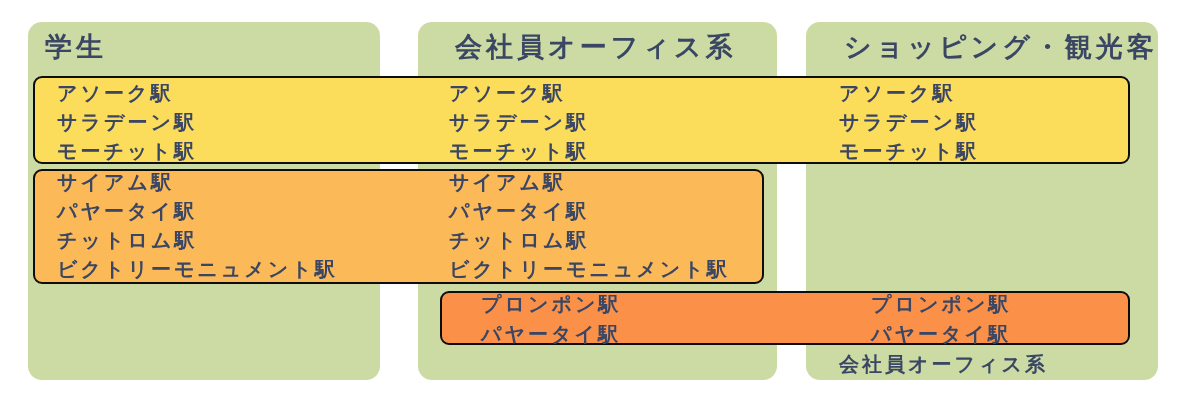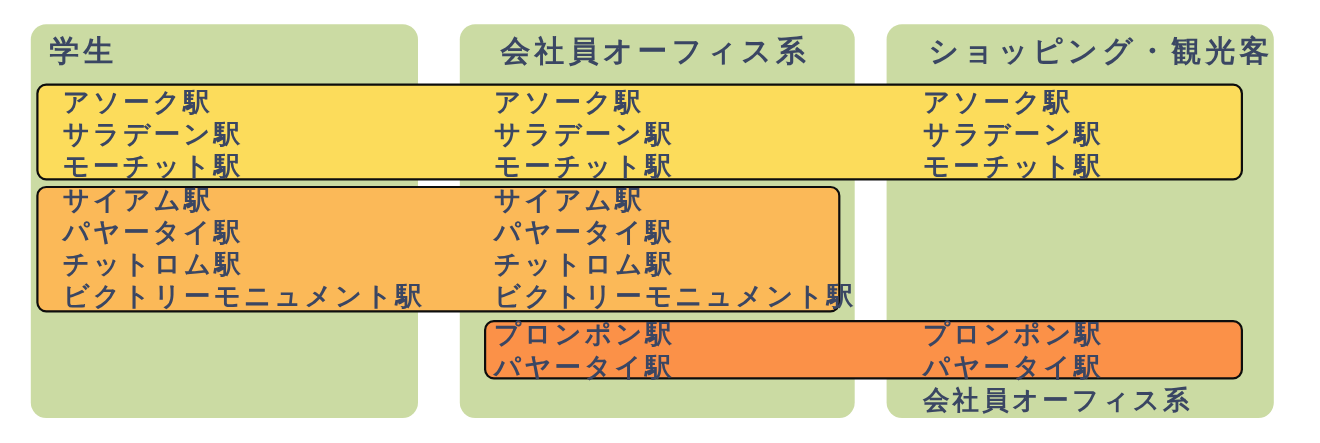--- a/index.html
+++ b/index.html
@@ -37,32 +37,33 @@
     box-sizing: border-box;
     border: 2.5px solid #0d0d0d;
     border-radius: 9px;
     z-index: 2;
   }
   .band-yellow { background: #FCDC5B; }
   .band-orange { background: #FBB958; }
   .band-deeporange { background: #FB9148; }
   .stations {
     position: absolute;
-    font-size: 24px;
+    font-size: 20px;
     letter-spacing: 3px;
     white-space: nowrap;
     z-index: 4;
   }
   .stations div {
     height: 29px;
     line-height: 29px;
   }
   .stations.tall div {
     height: 30px;
     line-height: 30px;
+    margin-left: 32px;
   }
 </style>
 </head>
 <body>
 
 <div class="canvas">
 
   <div class="col" style="left:28px;  width:352px;"></div>
   <div class="col" style="left:418px; width:359px;"></div>
   <div class="col" style="left:806px; width:352px;"></div>

